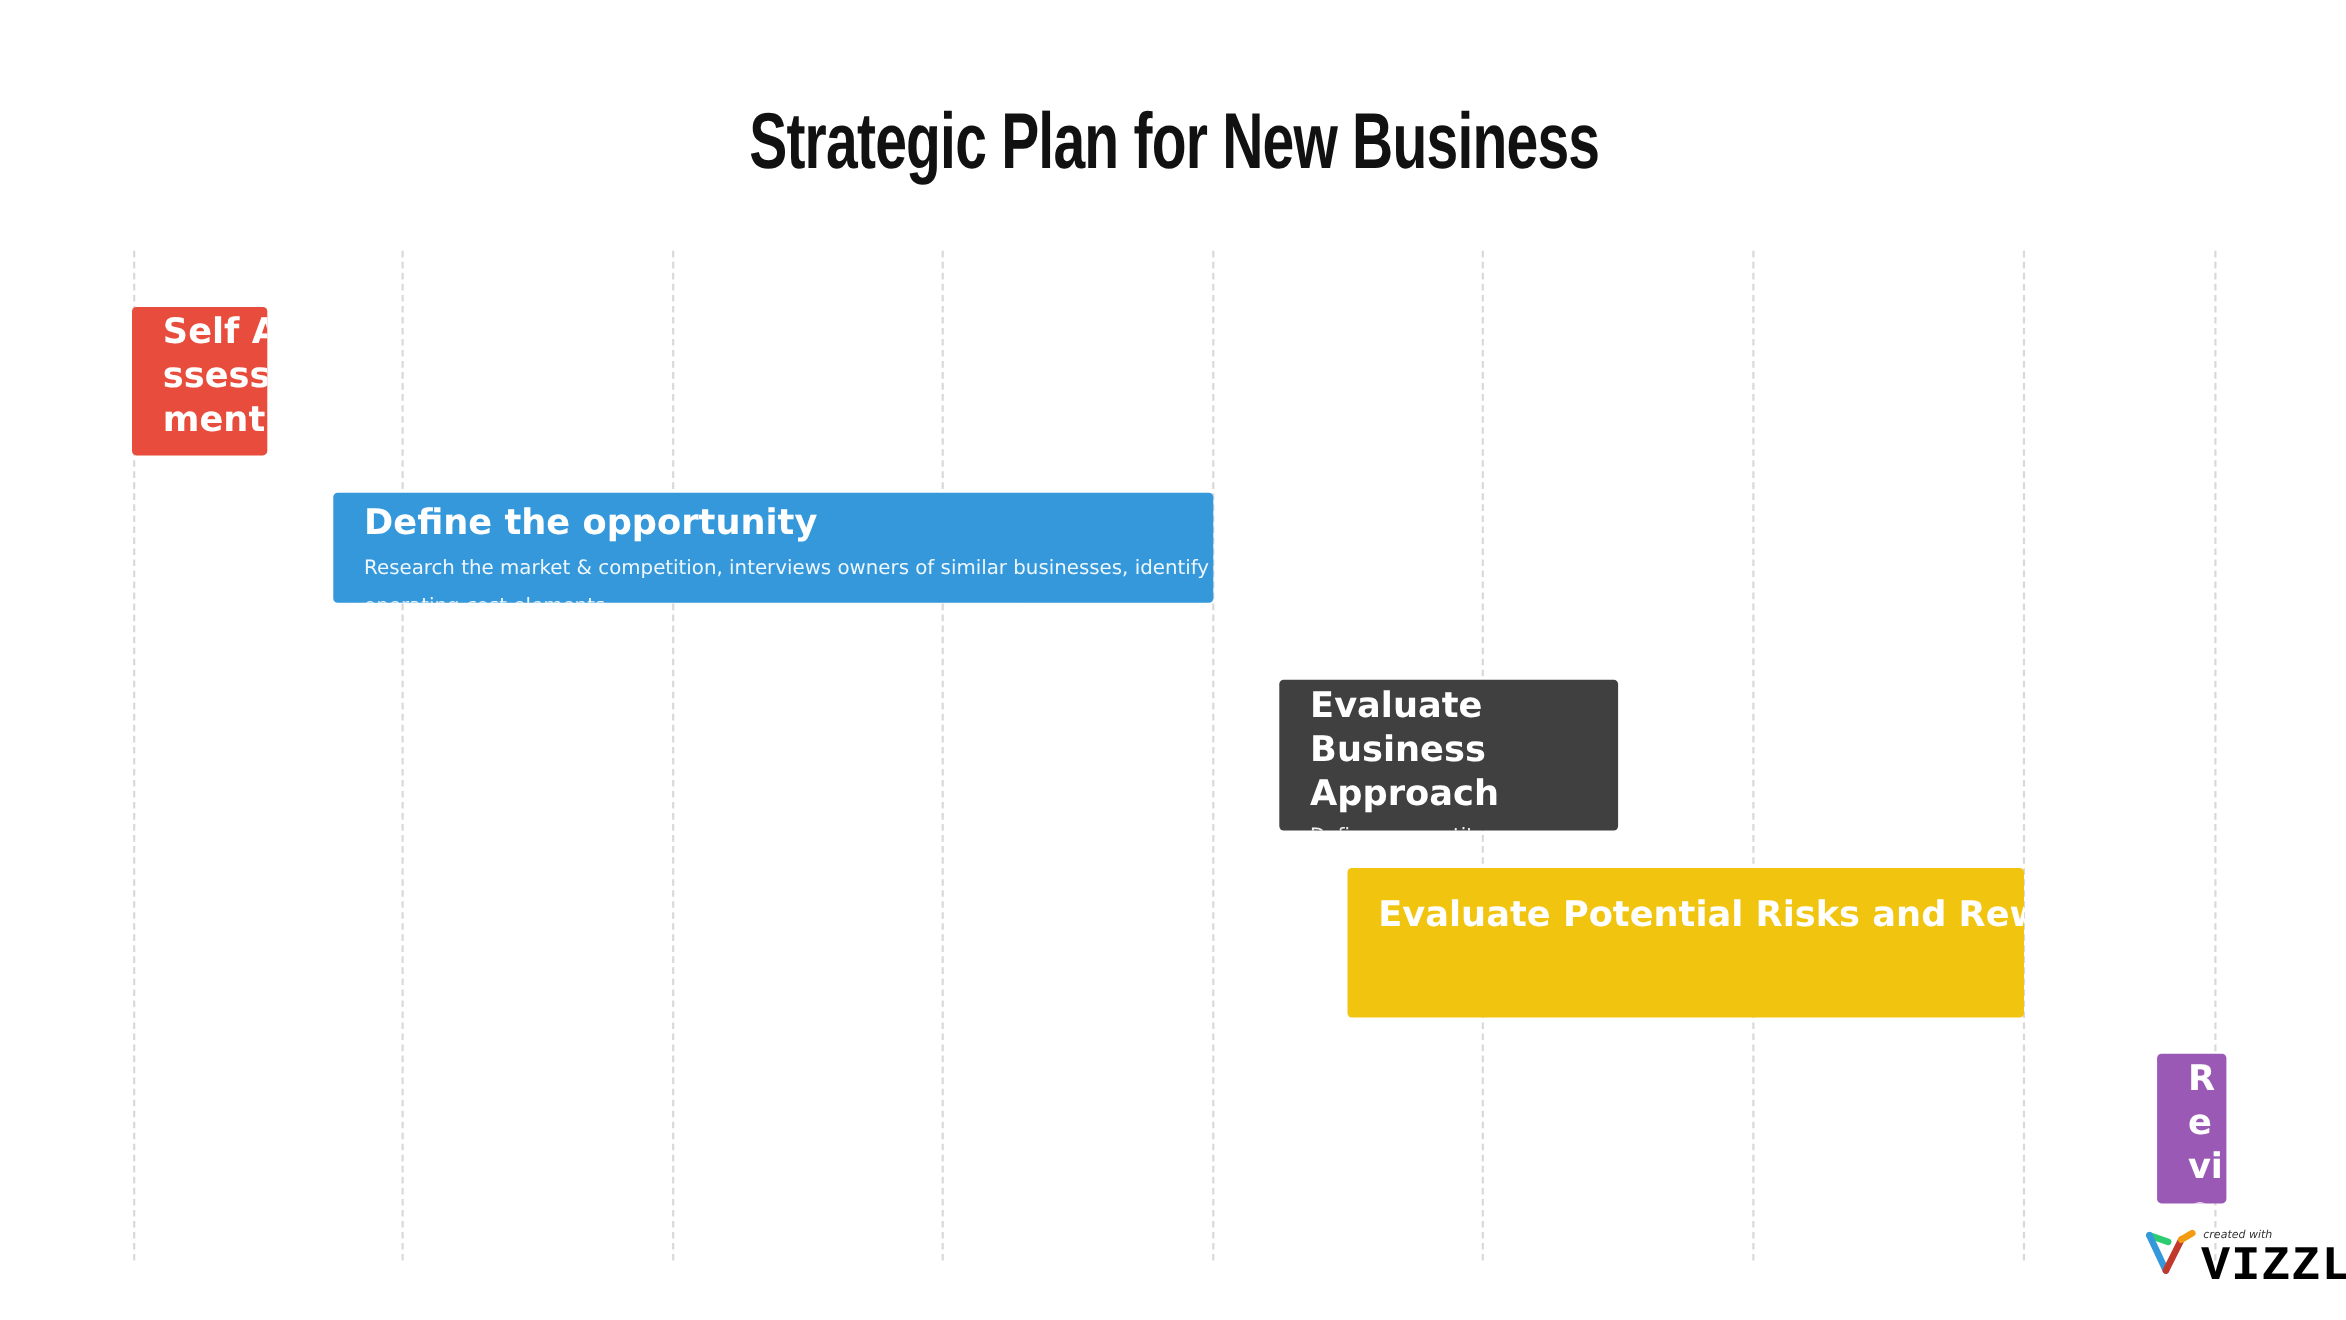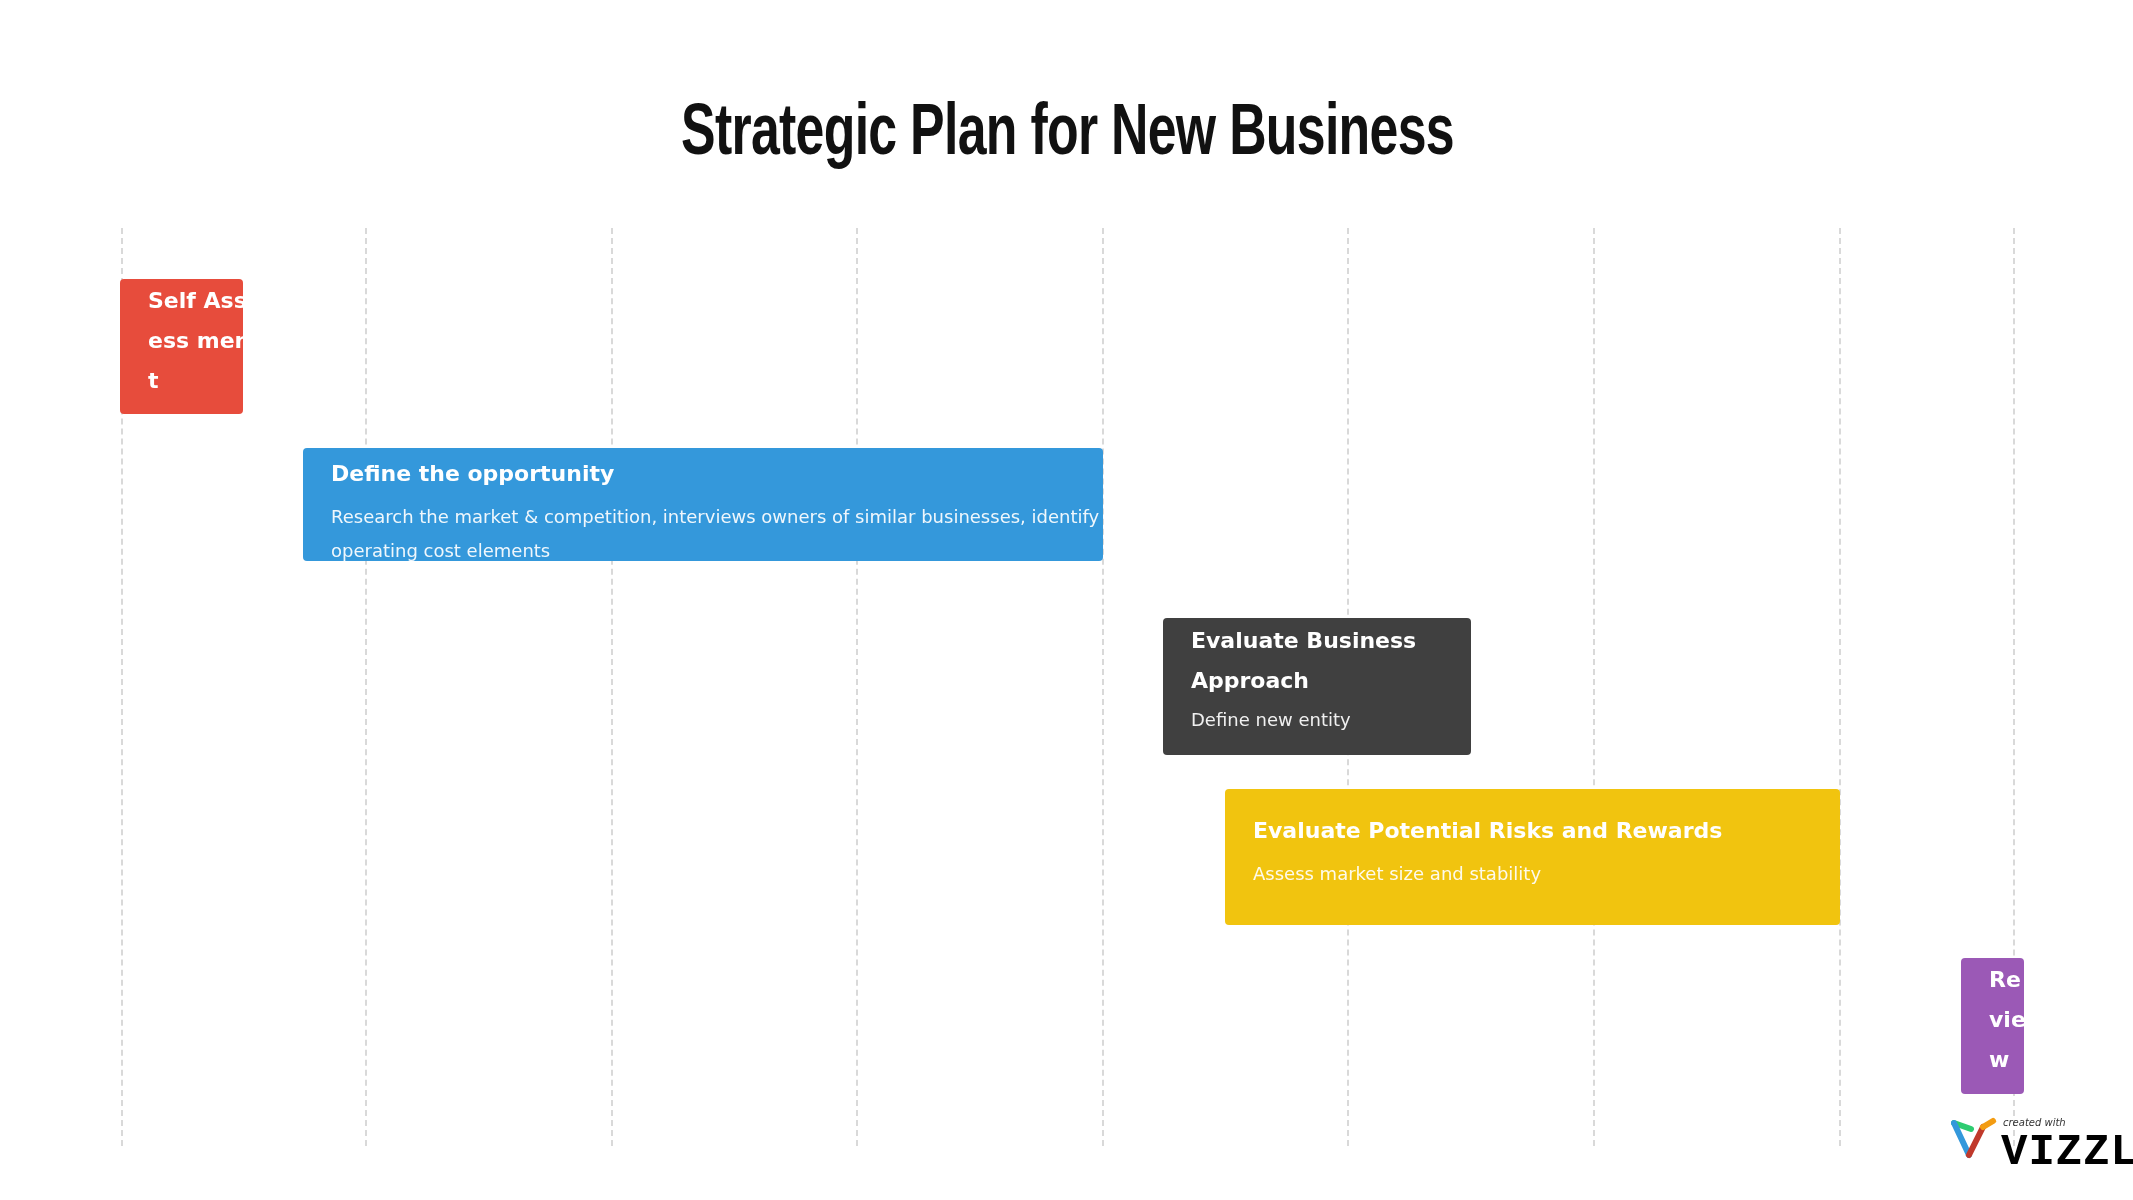--- a/index.html
+++ b/index.html
@@ -1,20 +1,20 @@
 <!DOCTYPE html>
 <html><head>
 <meta charset="utf-8">
 <style>
   html, body { margin:0; padding:0; background:#ffffff; }
   body { width:2133px; height:1200px; position:relative; overflow:hidden; font-family:"DejaVu Sans", sans-serif; }
   .title { position:absolute; left:0; width:2133px; top:88px; text-align:center; font-family:"Liberation Sans", sans-serif; font-weight:bold; font-size:72px; color:#111; transform:scaleX(0.72); transform-origin:1070px 0; letter-spacing:-1px; }
   .grid { position:absolute; top:228px; height:918px; width:0; border-left:2px dashed #d9d9d9; }
   .bar { position:absolute; border-radius:4px; color:#fff; overflow:hidden; box-sizing:border-box; padding-left:28px; }
-  .bar .h { font-weight:bold; font-size:22px; line-height:40px; white-space:normal; }
+  .bar .h { font-weight:bold; font-size:32px; line-height:40px; white-space:normal; }
   .bar .d { font-size:18px; line-height:34px; font-weight:normal; opacity:0.92; margin-top:6px; }
   .narrow .h { word-break:break-all; }
   .logo { position:absolute; left:1951px; top:1117px; width:160px; height:42px; }
   .logo .cw { position:absolute; left:52px; top:0; font-size:10px; font-style:italic; color:#333; }
   .logo .vz { position:absolute; left:50px; top:10px; font-family:Liberation Mono, monospace; font-weight:bold; font-size:44px; letter-spacing:1px; color:#000000; }
 </style>
 </head>
 <body>
 
 <div class="title">Strategic Plan for New Business</div>
@@ -26,33 +26,32 @@
 <div class="grid" style="left:1102px"></div>
 <div class="grid" style="left:1347px"></div>
 <div class="grid" style="left:1593px"></div>
 <div class="grid" style="left:1839px"></div>
 <div class="grid" style="left:2013px"></div>
 
 <div class="bar narrow" style="left:120px; top:279px; width:123px; height:135px; background:#E74C3C; padding-top:2px;">
   <div class="h" style="width:110px;">Self Assess ment</div>
 </div>
 
-<div class="bar" style="left:303px; top:448px; width:800px; height:113px; background:#3498DB; padding-top:6px;">
+<div class="bar" style="left:303px; top:448px; width:800px; height:100px; background:#3498DB; padding-top:6px;">
   <div class="h">Define the opportunity</div>
   <div class="d" style="width:810px;">Research the market &amp; competition, interviews owners of similar businesses, identify operating cost elements</div>
 </div>
 
 <div class="bar" style="left:1163px; top:618px; width:308px; height:137px; background:#404040; padding-top:3px;">
   <div class="h">Evaluate Business Approach</div>
   <div class="d" style="margin-top:2px;">Define new entity</div>
 </div>
 
 <div class="bar" style="left:1225px; top:789px; width:615px; height:136px; background:#F1C40F; padding-top:22px;">
   <div class="h" style="white-space:nowrap;">Evaluate Potential Risks and Rewards</div>
-  <div class="d">Assess market size and stability</div>
 </div>
 
 <div class="bar narrow" style="left:1961px; top:958px; width:63px; height:136px; background:#9B59B6; padding-left:28px; padding-top:2px;">
   <div class="h" style="width:42px;">Review</div>
 </div>
 
 <div class="logo">
   <svg width="46" height="42" viewBox="0 0 46 42" style="position:absolute;left:0;top:0;">
     <path d="M3 6 L20 12" stroke="#2ECC71" stroke-width="6" stroke-linecap="round" fill="none"></path>
     <path d="M3 6 L18 38" stroke="#3498DB" stroke-width="6" stroke-linecap="round" fill="none"></path>

